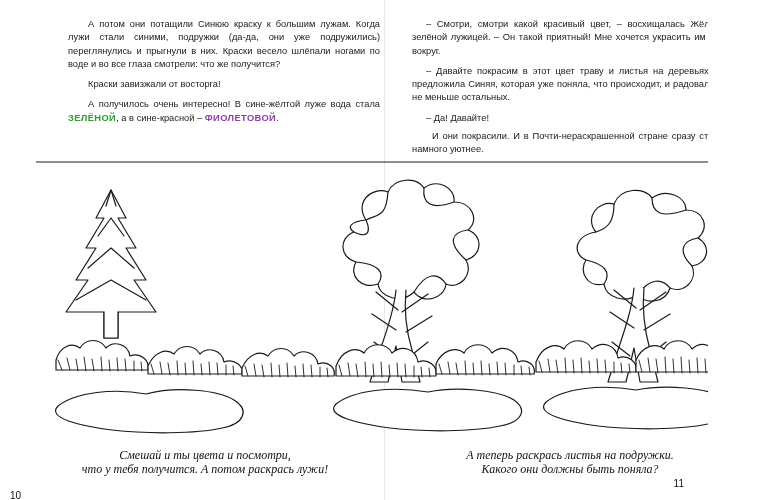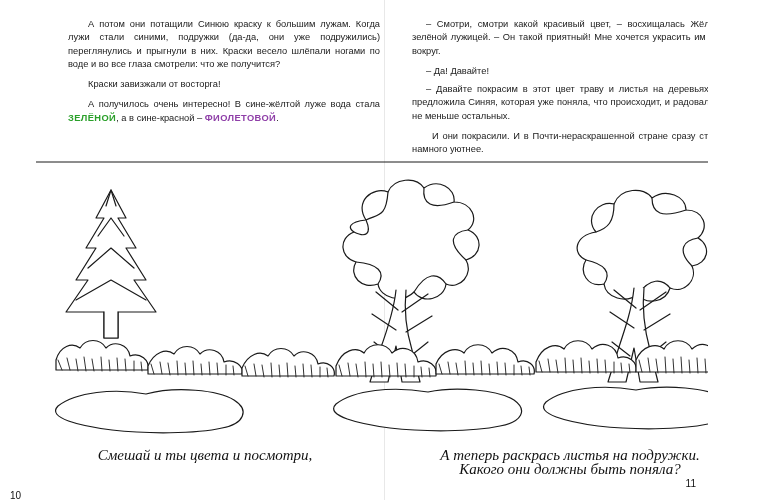--- a/index.html
+++ b/index.html
@@ -62,21 +62,21 @@
     top: 160px;
     width: 700px;
     height: 275px;
   }
   .art svg { display: block; }
 
   .caption {
     position: absolute;
     font-family: "Liberation Serif", serif;
     font-style: italic;
-    font-size: 15px;
+    font-size: 12px;
     line-height: 14px;
     text-align: center;
     color: #111;
   }
   .caption-left {
     left: 60px;
     top: 448px;
     width: 290px;
   }
   .caption-right {
@@ -85,39 +85,39 @@
     width: 280px;
   }
 
   .folio {
     position: absolute;
     font-size: 10px;
     color: #111;
     font-family: "Liberation Sans", sans-serif;
   }
   .folio-left { left: 10px; top: 490px; }
-  .folio-right { right: 12px; top: 478px; }
+  .folio-right { right: 24px; top: 478px; }
 </style>
 </head>
 <body>
 
 <div id="page">
 
   <div class="gutter"></div>
 
   <div class="col col-left">
     <p class="para">А потом они потащили Синюю краску к большим лужам. Когда лужи стали синими, подружки (да-да, они уже подружились) переглянулись и прыгнули в них. Краски весело шлёпали ногами по воде и во все глаза смотрели: что же получится?</p>
     <p class="para">Краски завизжали от восторга!</p>
     <p class="para"><span>А получилось очень интересно! В сине-жёлтой луже вода стала </span><span class="w-green">ЗЕЛЁНОЙ</span><span>, а в сине-красной – </span><span class="w-violet">ФИОЛЕТОВОЙ</span><span>.</span></p>
   </div>
 
   <div class="col col-right">
     <p class="para dash">– Смотри, смотри какой красивый цвет, – восхищалась Жёлтая зелёной лужицей. – Он такой приятный! Мне хочется украсить им всё вокруг.</p>
+    <p class="para dash">– Давайте покрасим в этот цвет траву и листья на деревьях? – предложила Синяя, которая уже поняла, что происходит, и радовалась не меньше остальных.</p>
     <p class="para dash tight">– Да! Давайте!</p>
-    <p class="para dash">– Давайте покрасим в этот цвет траву и листья на деревьях? – предложила Синяя, которая уже поняла, что происходит, и радовалась не меньше остальных.</p>
     <p class="para">И они покрасили. И в Почти-нераскрашенной стране сразу стало намного уютнее.</p>
   </div>
 
   <div class="art">
     <svg width="700" height="275" viewBox="0 0 700 275" fill="none" stroke="#1a1a1a" stroke-width="1.2" stroke-linejoin="round" stroke-linecap="round">
 
       <line x1="0" y1="2" x2="700" y2="2" stroke-width="1"></line>
 
       <g fill="#ffffff">
         <path d="M75 30 L60 58 L68 58 L50 88 L60 88 L40 120 L52 120 L30 152 L68 152 L68 178 L82 178 L82 152 L120 152 L98 120 L110 120 L90 88 L100 88 L82 58 L90 58 Z"></path>
@@ -222,20 +222,21 @@
       </g>
       <g fill="#ffffff">
         <path d="M510 242 C528 228 566 224 600 230 C630 224 672 228 688 238 C700 248 694 260 672 264 C644 270 596 270 562 266 C532 262 498 254 510 242 Z"></path>
       </g>
 
     </svg>
   </div>
 
   <div class="caption caption-left">
     <span>Смешай и ты цвета и посмотри,</span><br>
+    <span>что у тебя получится. А потом раскрась лужи!</span>
   </div>
   <div class="caption caption-right">
     <span>А теперь раскрась листья на подружки.</span><br>
     <span>Какого они должны быть поняла?</span>
   </div>
 
   <div class="folio folio-left">10</div>
   <div class="folio folio-right">11</div>
 
 </div>

